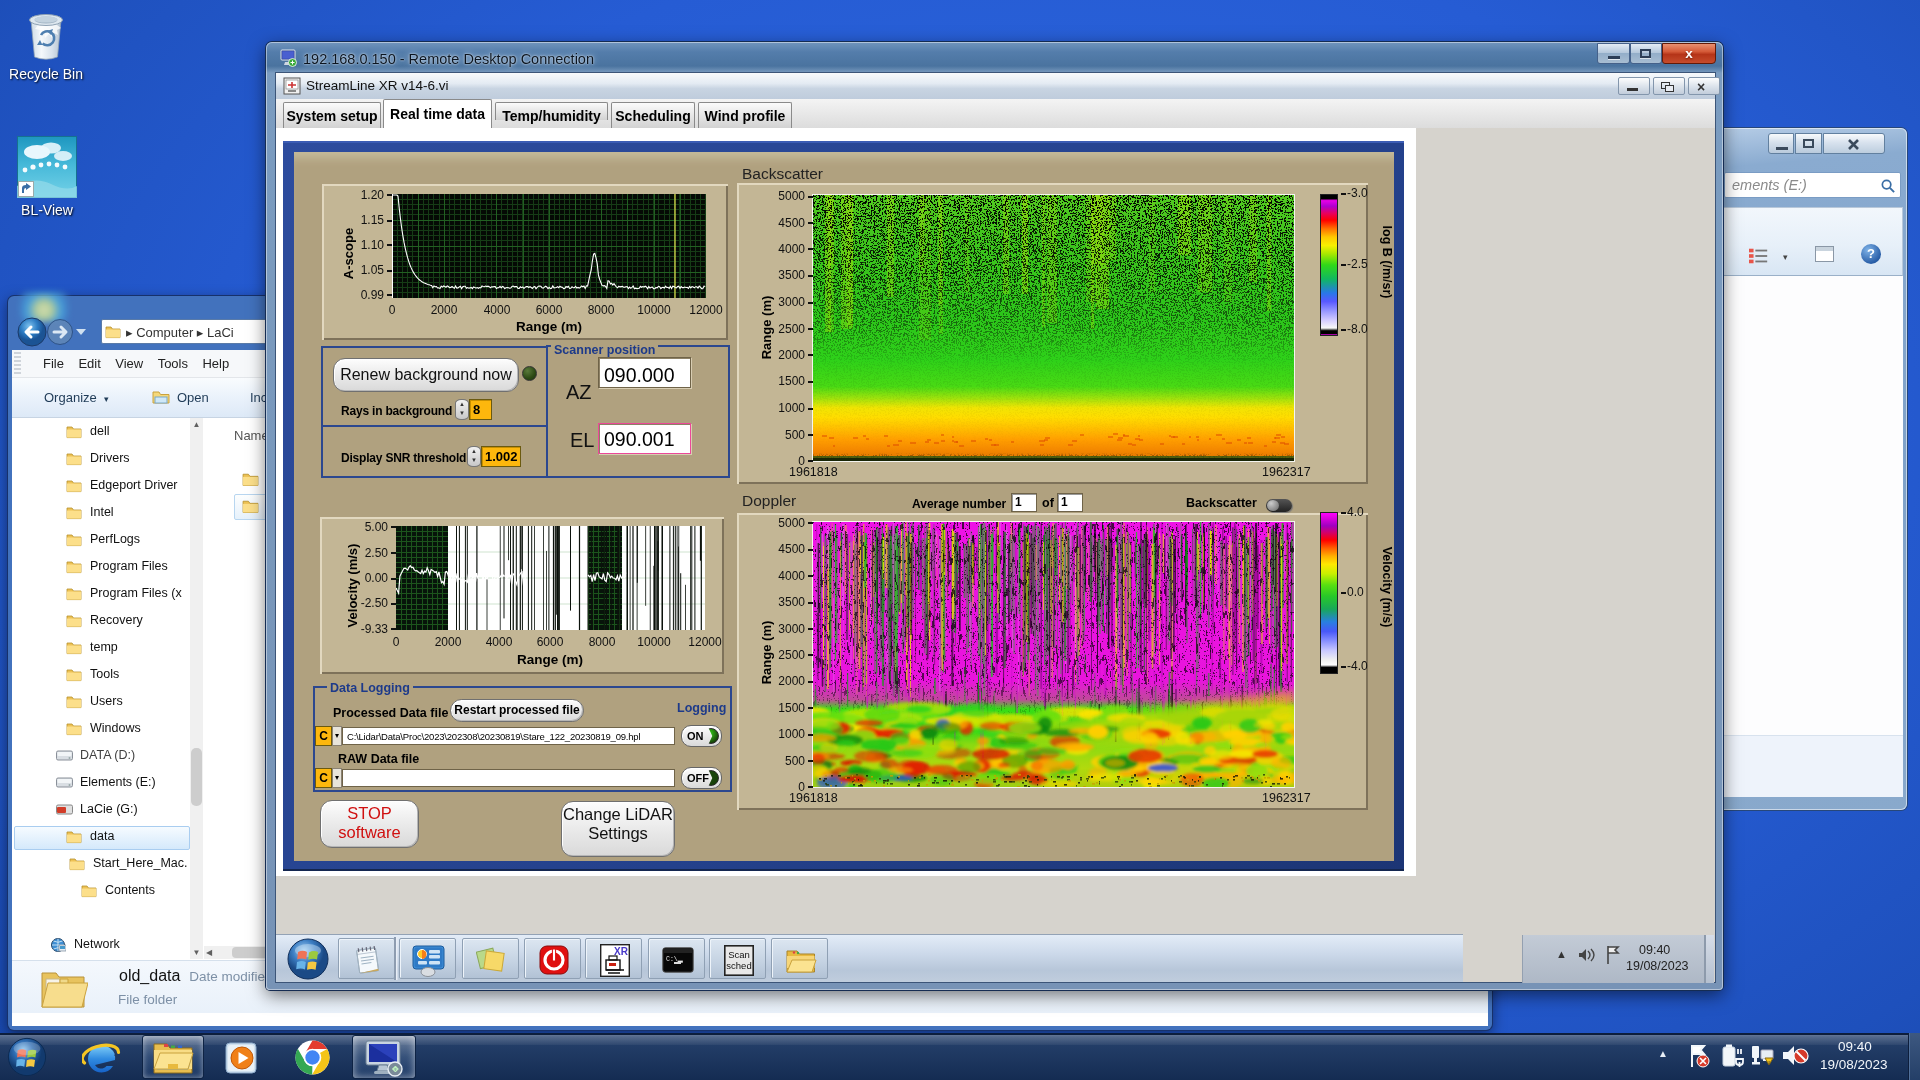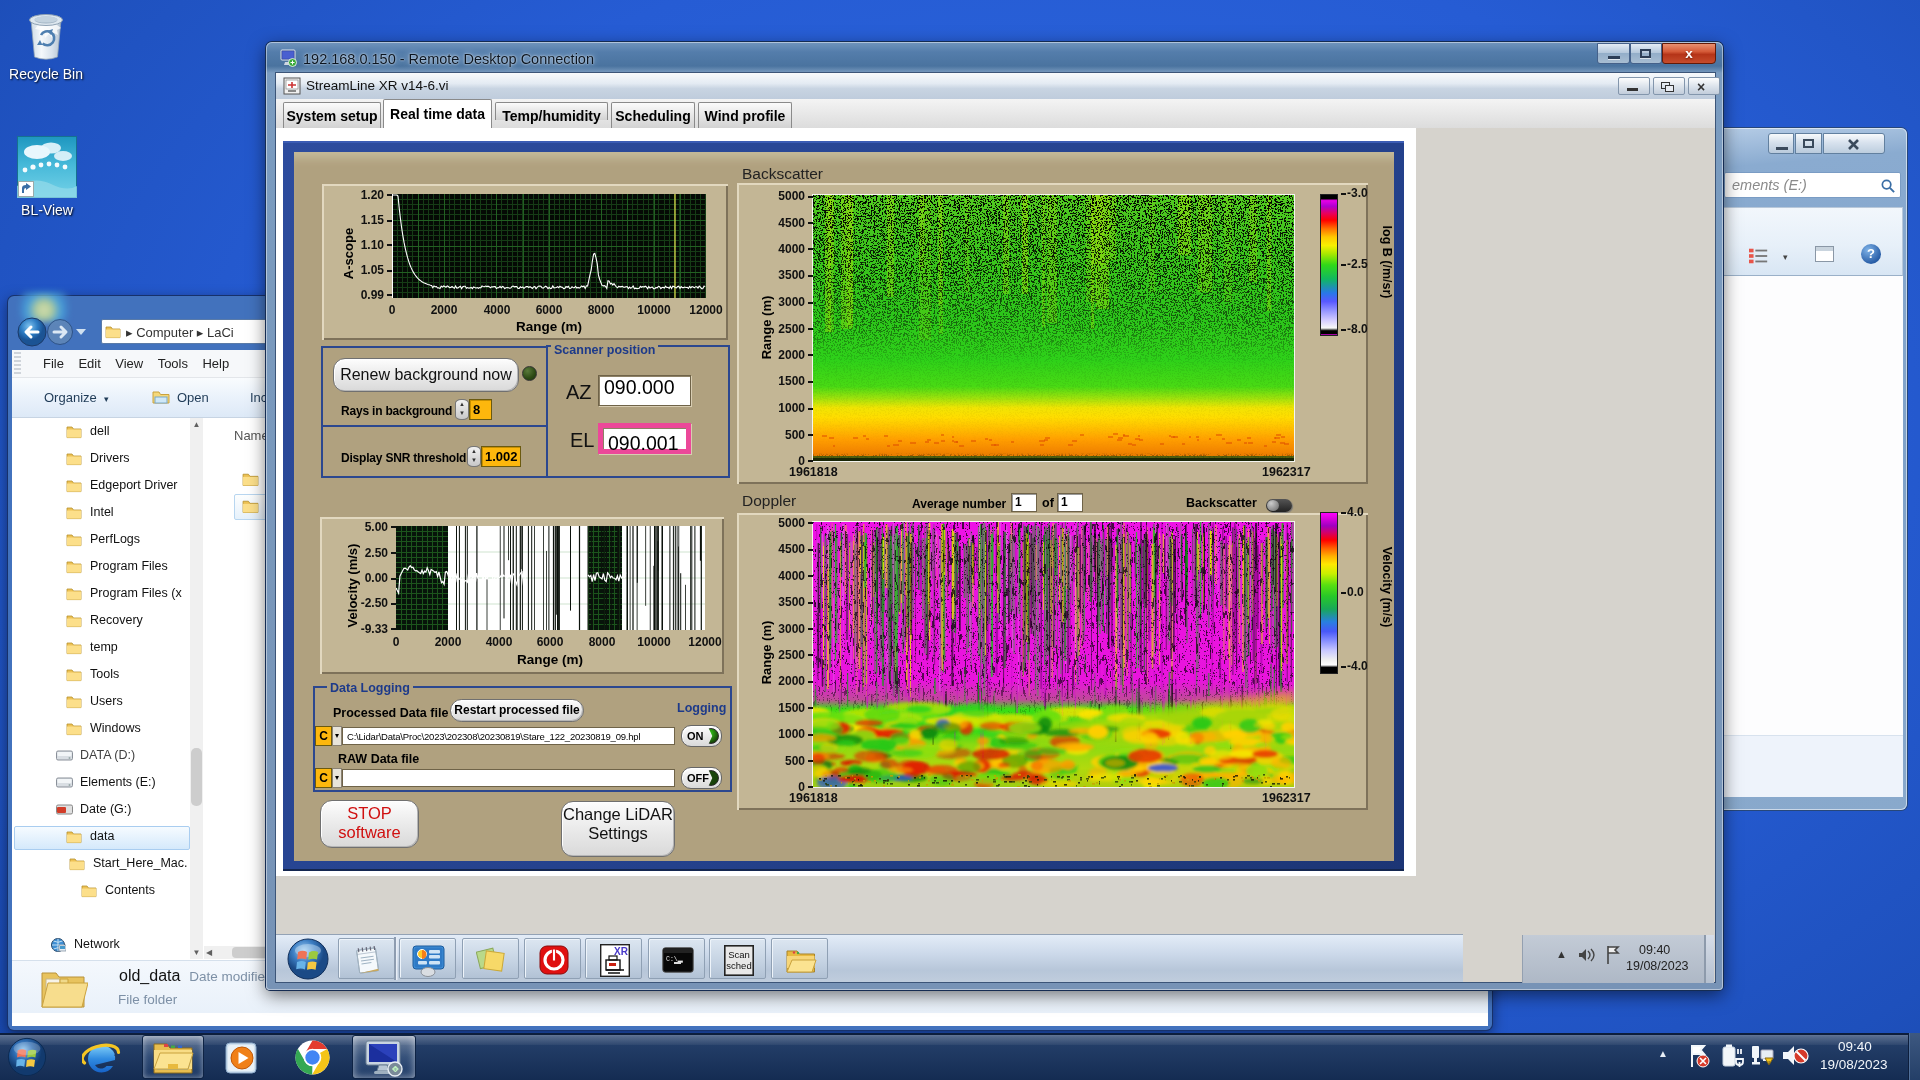--- a/index.html
+++ b/index.html
@@ -4,21 +4,21 @@
 html,body{width:1920px;height:1080px;overflow:hidden}
 body{font-family:"Liberation Sans",sans-serif;position:relative;background:#11409f}
 .ab{position:absolute}
 #desk{left:0;top:0;width:1920px;height:1080px;background:radial-gradient(ellipse 1500px 1000px at 55% 40%,#2e69e0 0%,#265cd4 50%,#1e50bc 80%,#1744a6 100%)}
 .txt{white-space:nowrap}
 .b{font-weight:bold}
 .lvtan{background:#b0a17f}
 .gbox{border:2px solid #2b478f}
 .glabel{color:#1d3a8a;font-weight:bold;font-size:12.5px;background:#b0a17f;padding:0 3px}
 .btn3d{background:linear-gradient(180deg,#fdfdfd,#ececec 45%,#d9d9d9);border:1px solid #707070;border-radius:12px;box-shadow:inset 1px 1px 0 #fff, inset -1px -1px 0 #b6b6b6}
-.axl{font-size:12px;font-weight:bold;color:#111}
+.axl{font-size:12px;font-weight:normal;color:#111}
 .win7frame{border-radius:6px 6px 4px 4px}
 </style></head><body>
 <div class="ab" id="desk"></div>
 
 <div class="ab" style="left:22px;top:7px;width:48px;height:56px">
 <svg width="48" height="56" viewBox="0 0 48 56" xmlns="http://www.w3.org/2000/svg">
 <defs>
         <linearGradient id="rbg" x1="0" y1="0" x2="1" y2="0">
           <stop offset="0" stop-color="#cfdbe6"></stop>
           <stop offset="0.35" stop-color="#f4f8fb"></stop>
@@ -173,21 +173,21 @@
         <svg class="ab" style="left:44px;top:359px" width="17" height="12" viewBox="0 0 17 12">
           <rect x="0.5" y="1" width="16" height="9" rx="1.5" fill="#d9dee3" stroke="#8a9099"></rect>
           <rect x="1.5" y="2" width="14" height="4" rx="1" fill="#f2f5f7"></rect>
           <circle cx="13.5" cy="8" r="1" fill="#9aa"></circle>
         </svg>
         <div class="ab txt" style="left:68px;top:357px;font-size:12.5px;color:#111">Elements (E:)</div>
         <svg class="ab" style="left:44px;top:386px" width="17" height="12" viewBox="0 0 17 12">
           <rect x="0.5" y="1" width="16" height="9" rx="1.5" fill="#e0e0e0" stroke="#888"></rect>
           <rect x="1" y="3" width="9" height="6" rx="1" fill="#d23c28"></rect>
         </svg>
-        <div class="ab txt" style="left:68px;top:384px;font-size:12.5px;color:#111">Date (G:)</div>
+        <div class="ab txt" style="left:68px;top:384px;font-size:12.5px;color:#111">LaCie (G:)</div>
         <div class="ab" style="left:2px;top:408px;width:176px;height:24px;background:linear-gradient(180deg,#f6fbff,#d5e9fb);border:1px solid #a9cdf0;border-radius:2px"></div>
         <svg class="ab" style="left:54px;top:411px" width="16" height="15" viewBox="0 0 16 15">
           <path d="M1 3 L6 3 L7.5 5 L15 5 L15 13.6 L1 13.6 Z" fill="#edc255" stroke="#b8922f" stroke-width="0.8"></path>
           <path d="M1 5.5 L15 5.5 L15 13.6 L1 13.6 Z" fill="#fcdf8a"></path>
         </svg>
         <div class="ab txt" style="left:78px;top:411px;font-size:12.5px;color:#111">data</div>
         <svg class="ab" style="left:57px;top:438px" width="16" height="15" viewBox="0 0 16 15">
           <path d="M1 3 L6 3 L7.5 5 L15 5 L15 13.6 L1 13.6 Z" fill="#edc255" stroke="#b8922f" stroke-width="0.8"></path>
           <path d="M1 5.5 L15 5.5 L15 13.6 L1 13.6 Z" fill="#fcdf8a"></path>
         </svg>
@@ -456,23 +456,23 @@
 <div class="ab txt glabel" style="left:551px;top:343px">Scanner position</div>
 <div class="ab btn3d" style="left:333px;top:358px;width:186px;height:34px;text-align:center;font-size:16px;color:#111;line-height:32px">Renew background now</div>
 <div class="ab" style="left:522px;top:366px;width:15px;height:15px;border-radius:50%;background:radial-gradient(circle at 35% 30%,#5a7a3a,#2c4a14 60%,#1c350c);border:1px solid #333"></div>
 <div class="ab txt b" style="left:341px;top:404px;font-size:12px;letter-spacing:-0.2px">Rays in background</div>
 <div class="ab" style="left:455px;top:399px;width:14px;height:21px;background:linear-gradient(180deg,#f2f2f2,#c8c8c8);border:1px solid #777;border-radius:6px/4px;font-size:6px;color:#333;text-align:center;line-height:9px">▲<br>▼</div>
 <div class="ab" style="left:469px;top:399px;width:23px;height:21px;background:#fdb70d;border:1px solid #6b5a10;box-shadow:inset 1px 1px 0 #c88f00;font-weight:bold;font-size:13px;color:#000;padding:2px 0 0 3px">8</div>
 <div class="ab txt b" style="left:341px;top:451px;font-size:12px;letter-spacing:-0.2px">Display SNR threshold</div>
 <div class="ab" style="left:467px;top:446px;width:14px;height:21px;background:linear-gradient(180deg,#f2f2f2,#c8c8c8);border:1px solid #777;border-radius:6px/4px;font-size:6px;color:#333;text-align:center;line-height:9px">▲<br>▼</div>
 <div class="ab" style="left:481px;top:446px;width:40px;height:21px;background:#fdb70d;border:1px solid #6b5a10;box-shadow:inset 1px 1px 0 #c88f00;font-weight:bold;font-size:13px;color:#000;padding:2px 0 0 3px">1.002</div>
 <div class="ab txt" style="left:566px;top:381px;font-size:20px;color:#111">AZ</div>
-<div class="ab" style="left:598px;top:375px;width:93px;height:31px;background:#fff;border:1px solid #6f6348;box-shadow:inset 1px 1px 0 #8d8166,1px 1px 0 #d8cdb2;font-size:19.5px;color:#000;padding:0 0 0 5px">090.000</div>
+<div class="ab" style="left:598px;top:357px;width:93px;height:31px;background:#fff;border:1px solid #6f6348;box-shadow:inset 1px 1px 0 #8d8166,1px 1px 0 #d8cdb2;font-size:19.5px;color:#000;padding:6px 0 0 5px">090.000</div>
 <div class="ab txt" style="left:570px;top:429px;font-size:20px;color:#111">EL</div>
-<div class="ab" style="left:598px;top:423px;width:93px;height:31px;background:#fff;border:5px solid #ec4899;box-shadow:inset 1px 1px 0 #8d8166,1px 1px 0 #d8cdb2;font-size:19.5px;color:#000;padding:4px 0 0 5px">090.001</div>
+<div class="ab" style="left:598px;top:423px;width:93px;height:31px;background:#fff;border:1px solid #ec4899;box-shadow:inset 1px 1px 0 #8d8166,1px 1px 0 #d8cdb2;font-size:19.5px;color:#000;padding:4px 0 0 5px">090.001</div>
 <div class="ab txt" style="left:742px;top:165px;font-size:15.5px;color:#222">Backscatter</div>
 <div class="ab" style="left:737px;top:183px;width:631px;height:301px;background:#c3b695;box-shadow:inset 2px 2px 0 #e2d8bf,inset -2px -2px 0 #7e725a"></div>
 <div class="ab" style="left:813px;top:195px;width:481px;height:266px;outline:1px solid #f5f5f0">
     <svg width="481" height="266" viewBox="0 0 481 266" xmlns="http://www.w3.org/2000/svg" style="display:block">
 <defs>
 <linearGradient id="bsg" x1="0" y1="0" x2="0" y2="1">
  <stop offset="0" stop-color="#52ca20"></stop>
  <stop offset="0.18" stop-color="#3ec41d"></stop>
  <stop offset="0.45" stop-color="#2cc41a"></stop>
  <stop offset="0.62" stop-color="#2ed119"></stop>

